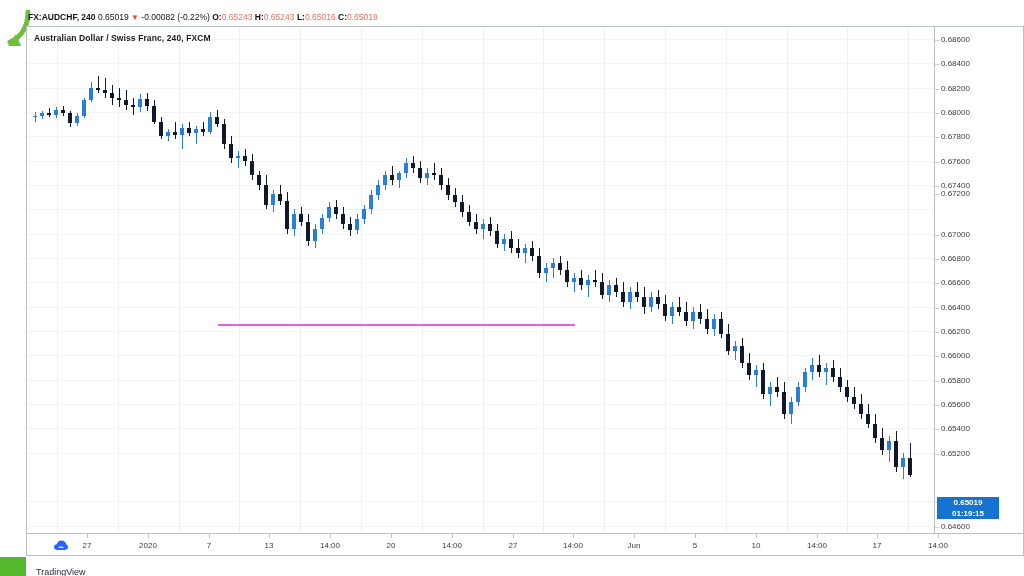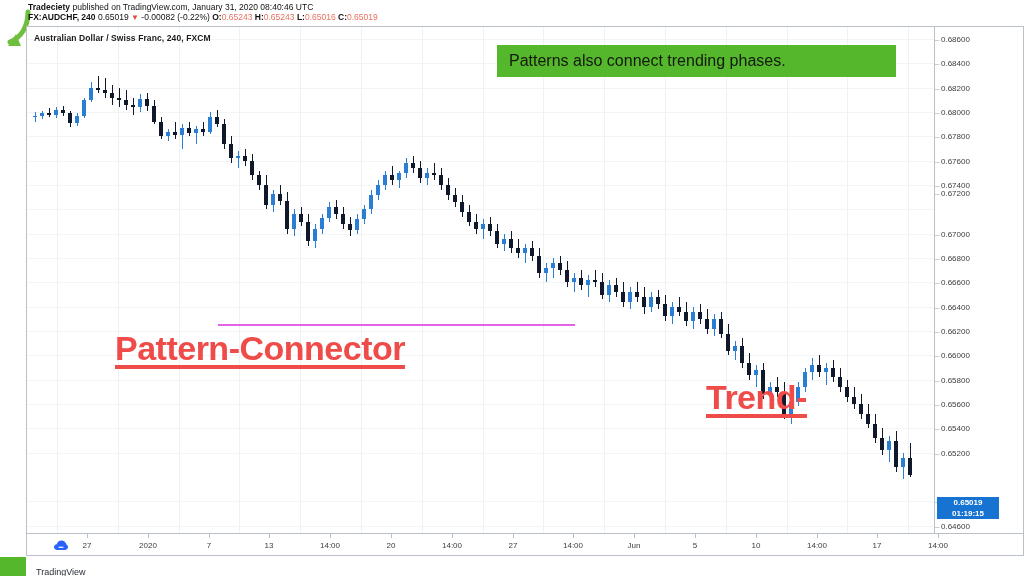--- a/index.html
+++ b/index.html
@@ -67,24 +67,20 @@
 </head>
 <body>
 
 <div id="root">
 
   <svg class="arrow" viewBox="0 0 34 46">
     <path d="M26 4 C26 20, 18 30, 8 34" stroke="#6fbf3f" stroke-width="5" fill="none" stroke-linecap="round"></path>
     <path d="M14 26 L6 38 L19 38 Z" fill="#6fbf3f"></path>
   </svg>
 
-  <div class="hdr-line1">
-    <b>Tradeciety</b>
-    <span>published on TradingView.com, January 31, 2020 08:40:46 UTC</span>
-  </div>
   <div class="hdr-line2">
     <span>FX:AUDCHF, 240</span>
     <span class="quote">0.65019</span>
     <span class="dn">▼</span>
     <span class="quote">-0.00082</span>
     <span class="quote">(-0.22%)</span>
     <span>O:</span><span class="ohlcv">0.65243</span>
     <span>H:</span><span class="ohlcv">0.65243</span>
     <span>L:</span><span class="ohlcv">0.65016</span>
     <span>C:</span><span class="ohlcv">0.65019</span>
@@ -380,26 +376,21 @@
         <div class="wick" style="left: 876px; top: 425.721px; height: 26.7596px; background: rgb(42, 127, 212);"></div>
         <div class="body" style="left: 874px; top: 430.587px; width: 4px; height: 9.73077px; background: rgb(42, 127, 212);"></div>
         <div class="wick" style="left: 883px; top: 415.99px; height: 34.0577px; background: rgb(16, 24, 43);"></div>
         <div class="body" style="left: 881px; top: 430.587px; width: 4px; height: 17.0288px; background: rgb(16, 24, 43);"></div>
       </div>
   </div>
   <div class="legend">Australian Dollar / Swiss Franc, 240, FXCM</div>
 
   <div class="connector-line"></div>
 
-  <div class="ann" id="ann-connector">Pattern-Connector</div>
-  <div class="ann" id="ann-trend1">Trend-</div>
-
-  <div class="callout">
-    <span>Patterns also connect trending phases.</span>
-  </div>
+
 
   <div class="pscale">
     <div id="ptick-layer">
         <div class="ptick" style="top: 8px;"><span class="dash">–</span>0.68600</div>
         <div class="ptick" style="top: 32px;"><span class="dash">–</span>0.68400</div>
         <div class="ptick" style="top: 57px;"><span class="dash">–</span>0.68200</div>
         <div class="ptick" style="top: 81px;"><span class="dash">–</span>0.68000</div>
         <div class="ptick" style="top: 105px;"><span class="dash">–</span>0.67800</div>
         <div class="ptick" style="top: 130px;"><span class="dash">–</span>0.67600</div>
         <div class="ptick" style="top: 154px;"><span class="dash">–</span>0.67400</div>

